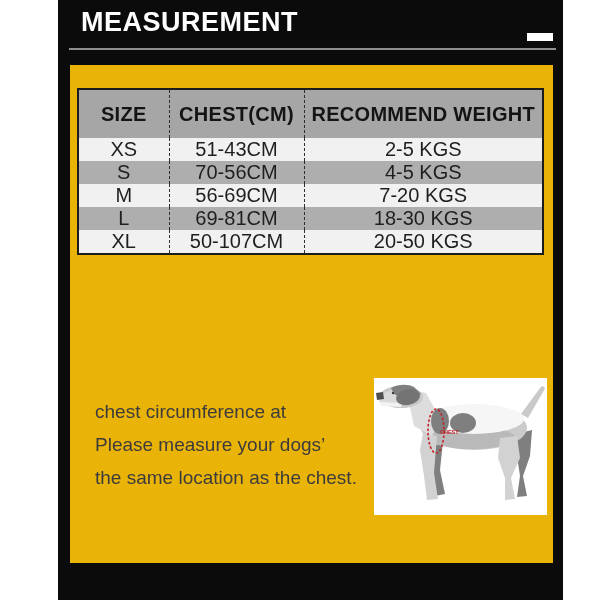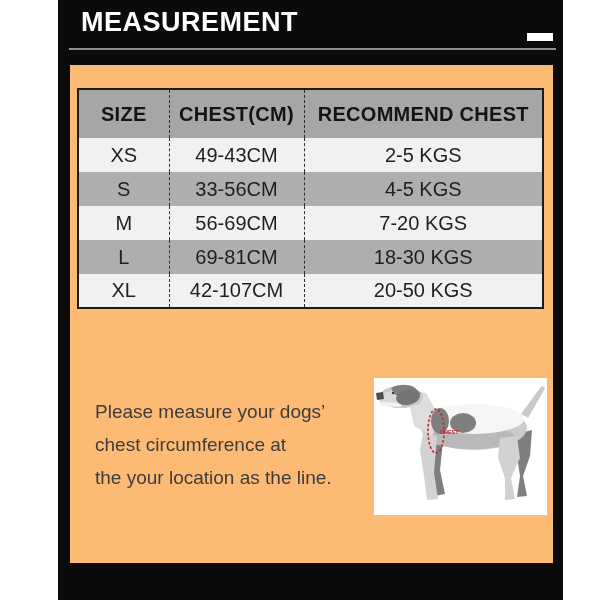--- a/index.html
+++ b/index.html
@@ -6,31 +6,31 @@
   html,body { width:600px; height:600px; background:#ffffff; font-family:"Liberation Sans", sans-serif; }
   .page { position:relative; width:600px; height:600px; background:#ffffff; overflow:hidden; }
 
   .artboard { position:absolute; left:58px; top:0; width:505px; height:600px; background:#0b0b0b; }
 
   .header-title { position:absolute; left:23px; top:7px; font-size:27px; font-weight:bold;
                   color:#ffffff; letter-spacing:0.5px; white-space:nowrap; }
   .header-dash { position:absolute; left:469px; top:33px; width:26px; height:8px; background:#ffffff; }
   .header-underline { position:absolute; left:11px; top:48px; width:487px; height:2px; background:#8f8f8f; }
 
-  .panel { position:absolute; left:12px; top:65px; width:483px; height:498px; background:#fdba74; }
+  .panel { position:absolute; left:12px; top:65px; width:483px; height:498px; background:#eab308; }
 
   table.size-table { position:absolute; left:7px; top:23px; width:465px;
                      border-collapse:collapse; table-layout:fixed;
                      border:2px solid #1c1c1c; }
   .size-table col.c1 { width:91px; }
   .size-table col.c2 { width:135px; }
   .size-table col.c3 { width:239px; }
   .size-table th { height:49px; background:#a6a6a6; font-size:20px; font-weight:bold;
                    color:#141414; text-align:center; letter-spacing:0.3px; }
-  .size-table td { height:34px; font-size:20px; color:#1f1f1f; text-align:center; font-weight:400;margin-top:32px; }
+  .size-table td { height:23px; font-size:20px; color:#1f1f1f; text-align:center; font-weight:400;margin-top:32px; }
   .size-table th + th, .size-table td + td { border-left:1.5px dashed #2e2e2e; }
   .size-table tbody tr:nth-child(odd) td { background:#f1f1f1; }
   .size-table tbody tr:nth-child(even) td { background:#aeaeae; }
 
   .note { position:absolute; left:25px; top:330px; width:290px;
           font-size:19px; line-height:33px; color:#3c3c3c; }
 
   .dog-box { position:absolute; left:304px; top:313px; width:173px; height:137px; background:#ffffff; }
   .dog-box svg { display:block; width:173px; height:137px; }
 </style>
@@ -49,56 +49,56 @@
       <table class="size-table">
         <colgroup>
             <col class="c1">
             <col class="c2">
             <col class="c3">
           </colgroup>
         <thead>
           <tr>
             <th>SIZE</th>
             <th>CHEST(CM)</th>
-            <th>RECOMMEND CHEST</th>
+            <th>RECOMMEND WEIGHT</th>
           </tr>
         </thead>
         <tbody>
           <tr>
             <td>XS</td>
-            <td>49-43CM</td>
+            <td>51-43CM</td>
             <td>2-5 KGS</td>
           </tr>
           <tr>
             <td>S</td>
-            <td>33-56CM</td>
+            <td>70-56CM</td>
             <td>4-5 KGS</td>
           </tr>
           <tr>
             <td>M</td>
             <td>56-69CM</td>
             <td>7-20 KGS</td>
           </tr>
           <tr>
             <td>L</td>
             <td>69-81CM</td>
             <td>18-30 KGS</td>
           </tr>
           <tr>
             <td>XL</td>
-            <td>42-107CM</td>
+            <td>50-107CM</td>
             <td>20-50 KGS</td>
           </tr>
         </tbody>
       </table>
 
       <div class="note">
+        <div>chest circumference at</div>
         <div>Please measure your dogs’</div>
-        <div>chest circumference at</div>
-        <div>the your location as the line.</div>
+        <div>the same location as the chest.</div>
       </div>
 
       <div class="dog-box">
         <svg viewBox="0 0 173 137" xmlns="http://www.w3.org/2000/svg">
 
           <path d="M147,36 L166,10 Q169,6.5 171,10.5 L154,40 Z" fill="#c9c9c9"></path>
 
           <path d="M56,52 L70,54 L66,92 L71,116 L61,118 L57,92 L52,70 Z" fill="#7f7f7f"></path>
           <path d="M142,56 L158,52 L156,78 L149,98 L153,118 L143,119 L146,98 L143,78 Z" fill="#7f7f7f"></path>
 

